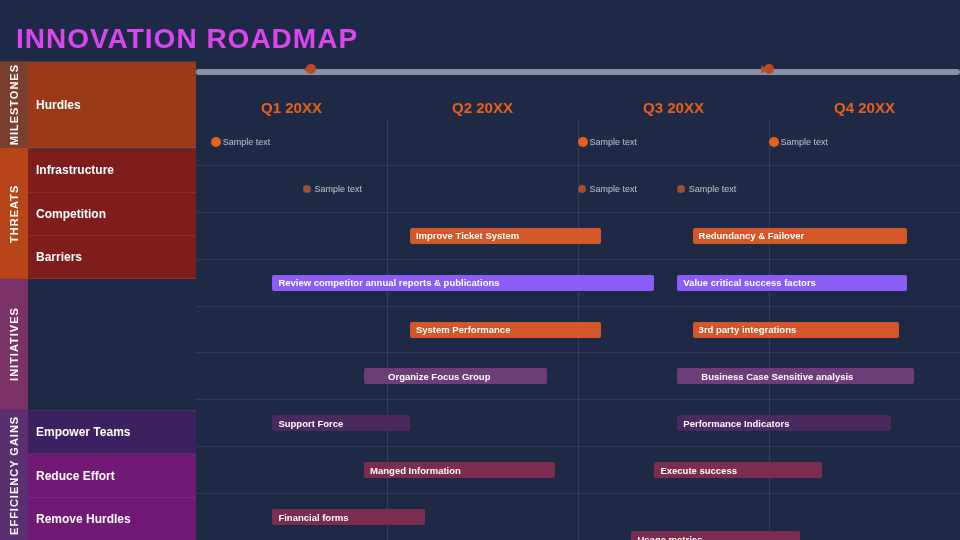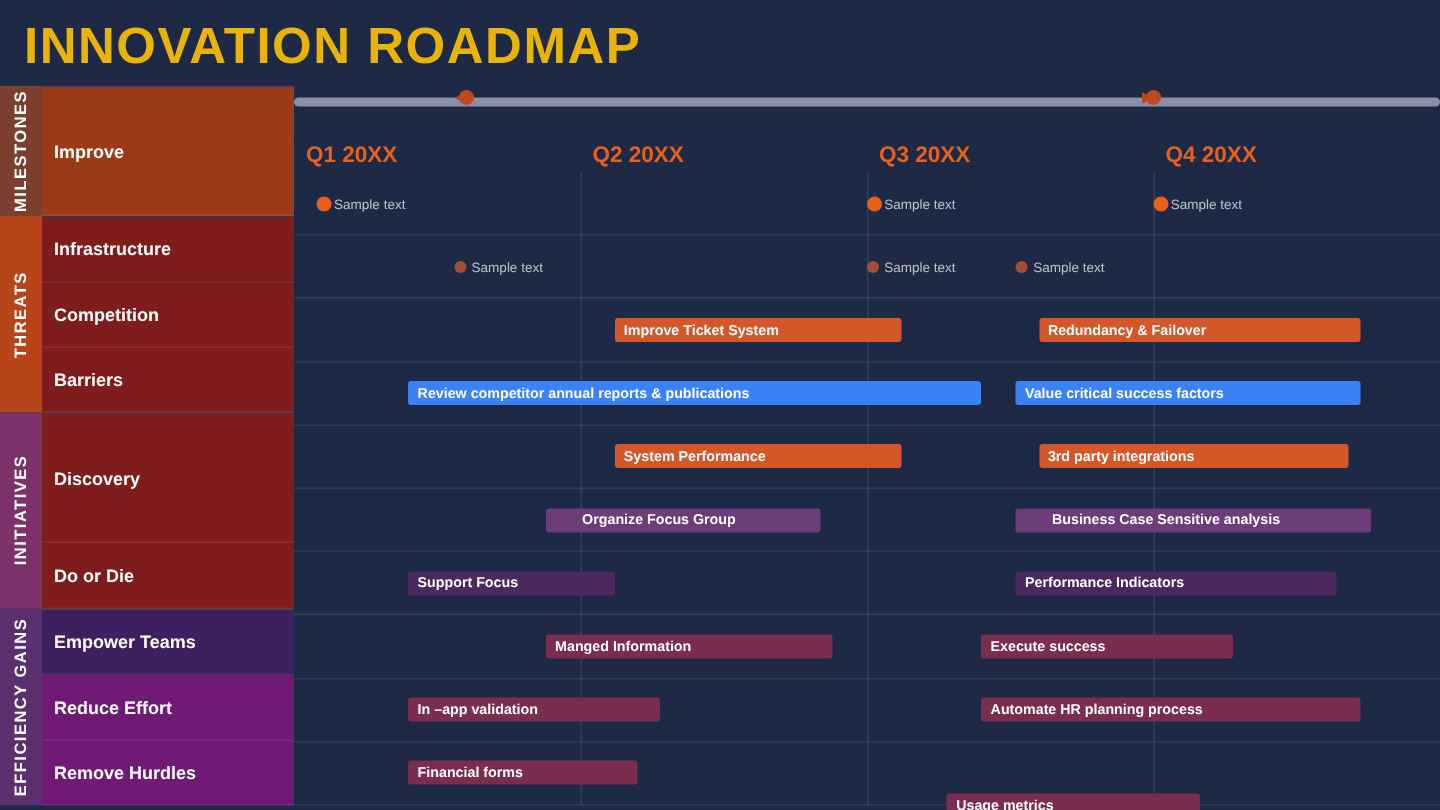--- a/index.html
+++ b/index.html
@@ -5,25 +5,26 @@
     * { box-sizing: border-box; margin: 0; padding: 0; }
     body {
       width: 960px;
       height: 540px;
       background: #1e2a45;
       font-family: Arial, sans-serif;
       overflow: hidden;
       color: white;
     }
     .title {
-      font-size: 34px;
+      font-size: 28px;
       font-weight: 900;
-      color: #eab308;
+      color: #d946ef;
       padding: 12px 16px 6px 16px;
       letter-spacing: 1px;
+      margin-top: 11px;
     }
     .main-container {
       display: flex;
       flex-direction: row;
       height: 480px;
       position: relative;
     }
     
     .sidebar {
       width: 196px;
@@ -118,21 +119,21 @@
       width: 10px;
       height: 10px;
       background: #c04a20;
       border-radius: 50%;
       transform: translateX(-50%);
     }
     .quarter-col {
       flex: 1;
       display: flex;
       align-items: flex-end;
-      justify-content: flex-start;
+      justify-content: center;
       padding-bottom: 2px;
     }
     .quarter-label {
       font-size: 15px;
       font-weight: 800;
       color: #e8601a;
       background: #1e2a45;
       padding: 1px 8px;
       border-radius: 2px;
     }
@@ -168,21 +169,21 @@
       border-radius: 2px;
       display: flex;
       align-items: center;
       padding: 0 6px;
       font-size: 9.5px;
       font-weight: 600;
       white-space: nowrap;
       overflow: hidden;
     }
     .bar-orange { background: #d4572a; color: white; }
-    .bar-salmon { background: #3b82f6; color: white; }
+    .bar-salmon { background: #8b5cf6; color: white; }
     .bar-purple { background: #6d3d7a; color: white; padding-left: 24px; }
     .bar-dark-purple { background: #4a2860; color: white; }
     .bar-maroon { background: #7a2d50; color: white; }
 
     
     .milestone-dot {
       position: absolute;
       width: 10px;
       height: 10px;
       border-radius: 50%;
@@ -206,39 +207,35 @@
 <div>
   <div class="title">INNOVATION ROADMAP</div>
 
   <div class="main-container">
 
     <div class="sidebar">
 
       <div class="category-group" style="flex: 2;">
         <div class="category-label cat-milestones">Milestones</div>
         <div class="sub-labels">
-          <div class="sub-label dark-orange">Improve</div>
+          <div class="sub-label dark-orange">Hurdles</div>
         </div>
       </div>
 
       <div class="category-group" style="flex: 3;">
         <div class="category-label cat-threats">Threats</div>
         <div class="sub-labels">
           <div class="sub-label dark-nav">Infrastructure</div>
           <div class="sub-label dark-nav">Competition</div>
           <div class="sub-label dark-nav">Barriers</div>
         </div>
       </div>
 
       <div class="category-group" style="flex: 3;">
         <div class="category-label cat-initiatives">Initiatives</div>
-        <div class="sub-labels">
-          <div class="sub-label dark-nav" style="flex:2;">Discovery</div>
-          <div class="sub-label dark-nav">Do or Die</div>
-        </div>
       </div>
 
       <div class="category-group" style="flex: 3;">
         <div class="category-label cat-efficiency">Efficiency Gains</div>
         <div class="sub-labels">
           <div class="sub-label purple">Empower Teams</div>
           <div class="sub-label dark-purple">Reduce Effort</div>
           <div class="sub-label dark-purple">Remove Hurdles</div>
         </div>
       </div>
@@ -308,34 +305,30 @@
           <div class="bar bar-orange" style="left:28%;width:25%;">System Performance</div>
           <div class="bar bar-orange" style="left:65%;width:27%;">3rd party integrations</div>
         </div>
 
         <div class="grid-row">
           <div class="bar bar-purple" style="left:22%;width:24%;">Organize Focus Group</div>
           <div class="bar bar-purple" style="left:63%;width:31%;">Business Case Sensitive  analysis</div>
         </div>
 
         <div class="grid-row">
-          <div class="bar bar-dark-purple" style="left:10%;width:18%;">Support Focus</div>
+          <div class="bar bar-dark-purple" style="left:10%;width:18%;">Support Force</div>
           <div class="bar bar-dark-purple" style="left:63%;width:28%;">Performance Indicators</div>
         </div>
 
 
         <div class="grid-row">
           <div class="bar bar-maroon" style="left:22%;width:25%;">Manged Information</div>
           <div class="bar bar-maroon" style="left:60%;width:22%;">Execute success</div>
         </div>
 
-        <div class="grid-row">
-          <div class="bar bar-maroon" style="left:10%;width:22%;">In –app validation</div>
-          <div class="bar bar-maroon" style="left:60%;width:33%;">Automate HR planning process</div>
-        </div>
 
         <div class="grid-row">
           <div class="bar bar-maroon" style="left:10%;width:20%;">Financial forms</div>
           <div class="bar bar-maroon" style="left:57%;width:22%;margin-top:44px;">Usage metrics</div>
         </div>
       </div>
     </div>
   </div>
 </div>
 

